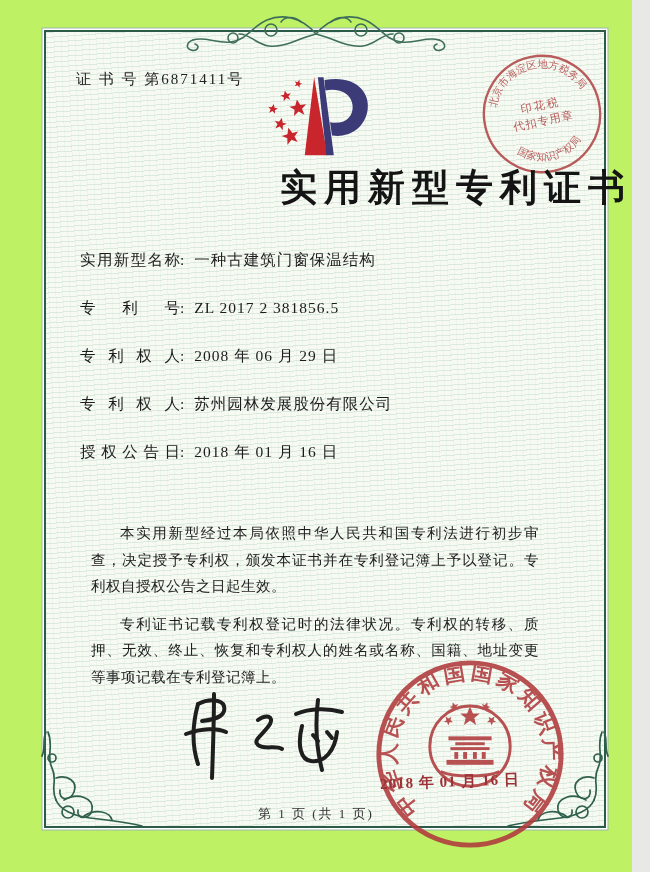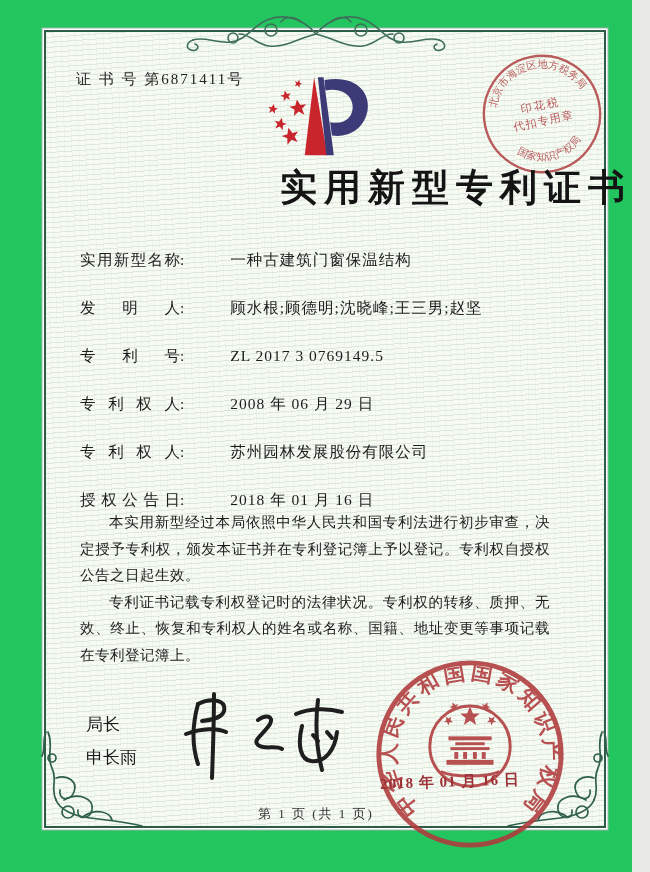--- a/index.html
+++ b/index.html
@@ -1,16 +1,16 @@
 <!DOCTYPE html>
 <html><head>
 <meta charset="utf-8">
 <style>
   html,body{margin:0;padding:0;background:#e8e8e6;}
-  #page{position:relative;width:632px;height:872px;background:#22c55e;overflow:hidden;
+  #page{position:relative;width:632px;height:872px;background:#bef264;overflow:hidden;
         font-family:"Liberation Serif","DejaVu Serif",serif;color:#1c1c1c;}
   
   .frame{position:absolute;left:44px;top:30px;width:558px;height:794px;
          border:2.5px solid #2d5b49;
          box-shadow:0 0 0 1.5px #ffffff, 0 0 0 2.5px #9cb7a8;
          background:
            repeating-linear-gradient(176deg, rgba(160,196,172,0.30) 0 1px, rgba(255,255,255,0) 1px 5px),
            repeating-linear-gradient(88deg, rgba(160,196,172,0.10) 0 1px, rgba(255,255,255,0) 1px 7px),
            #f6faf3;}
   .ornament-top{position:absolute;left:50%;top:8px;transform:translateX(-50%);width:270px;height:46px;}
@@ -21,25 +21,25 @@
   .cert-no{position:absolute;left:76px;top:70px;font-size:15px;letter-spacing:2px;color:#222;}
   .logo{position:absolute;left:50%;top:72px;transform:translateX(-50%);width:122px;height:94px;}
   .tax-stamp{position:absolute;left:478px;top:50px;width:128px;height:128px;opacity:.85;}
   .title{position:absolute;left:0;top:163px;width:100%;text-align:right;
          font-size:37px;font-weight:bold;letter-spacing:7px;color:#141414;}
   
   .fields{position:absolute;left:80px;top:250px;right:58px;font-size:15.5px;}
   .field-row{height:48px;white-space:nowrap;}
   .flabel{display:inline-block;width:100px;text-align:justify;text-align-last:justify;}
   .fcolon{margin-right:10px;}
-  .fvalue{letter-spacing:1px;margin-left:36px;}
+  .fvalue{letter-spacing:1px;}
   
   .paras{position:absolute;left:80px;top:509px;width:470px;font-size:14.5px;
          line-height:26.5px;text-align:justify;}
-  .paras p{margin:0;text-indent:2em;letter-spacing:.5px;}
+  .paras p{margin:11px;text-indent:2em;letter-spacing:.5px;}
   
   .signer{position:absolute;left:86px;top:708px;font-size:17px;line-height:33px;
           font-family:"Liberation Sans","DejaVu Sans",sans-serif;color:#1a1a1a;}
   .signature{position:absolute;left:162px;top:688px;width:210px;height:100px;}
   .office-seal{position:absolute;left:372px;top:656px;width:196px;height:196px;opacity:.88;}
   .seal-date{position:absolute;left:380px;top:772px;width:170px;color:#9c3136;font-size:15px;
              font-weight:bold;letter-spacing:1px;transform:rotate(-2deg);white-space:nowrap;}
   .footer{position:absolute;left:0;top:805px;width:100%;text-align:center;font-size:13px;
           letter-spacing:2px;color:#333;}
 </style>
@@ -120,45 +120,38 @@
     </g>
   </svg>
 
   <div class="title">实用新型专利证书</div>
 
   <div class="fields">
     <div class="field-row">
       <span class="flabel">实用新型名称</span><span class="fcolon">:</span><span class="fvalue">一种古建筑门窗保温结构</span>
     </div>
     <div class="field-row">
-      <span class="flabel">发明人</span><span class="fcolon">:</span><span class="fvalue">顾水根;顾德明;沈晓峰;王三男;赵坚</span>
-    </div>
-    <div class="field-row">
-      <span class="flabel">专利号</span><span class="fcolon">:</span><span class="fvalue">ZL 2017 3 0769149.5</span>
+      <span class="flabel">专利号</span><span class="fcolon">:</span><span class="fvalue">ZL 2017 2 381856.5</span>
     </div>
     <div class="field-row">
       <span class="flabel">专利权人</span><span class="fcolon">:</span><span class="fvalue">2008 年 06 月 29 日</span>
     </div>
     <div class="field-row">
       <span class="flabel">专利权人</span><span class="fcolon">:</span><span class="fvalue">苏州园林发展股份有限公司</span>
     </div>
     <div class="field-row">
       <span class="flabel">授权公告日</span><span class="fcolon">:</span><span class="fvalue">2018 年 01 月 16 日</span>
     </div>
   </div>
 
   <div class="paras">
     <p>本实用新型经过本局依照中华人民共和国专利法进行初步审查，决定授予专利权，颁发本证书并在专利登记簿上予以登记。专利权自授权公告之日起生效。</p>
     <p>专利证书记载专利权登记时的法律状况。专利权的转移、质押、无效、终止、恢复和专利权人的姓名或名称、国籍、地址变更等事项记载在专利登记簿上。</p>
   </div>
 
-  <div class="signer">
-    <div>局长</div>
-    <div>申长雨</div>
-  </div>
 
   <svg class="signature" viewBox="0 0 210 100">
     <g stroke="#1e1e1e" stroke-width="4" fill="none" stroke-linecap="round" stroke-linejoin="round">
       <path d="M36,16 C30,38 30,58 36,76"></path>
       <path d="M36,16 C48,10 60,12 62,18 C64,26 58,31 40,33"></path>
       <path d="M24,46 C40,40 56,40 64,44"></path>
       <path d="M52,6 C52,34 51,62 50,90"></path>
       <path d="M96,32 C104,26 112,28 108,36 C102,46 90,52 96,57 C102,62 114,57 120,61"></path>
       <path d="M134,26 C148,20 166,20 180,24"></path>
       <path d="M156,12 C153,36 155,62 160,82"></path>

